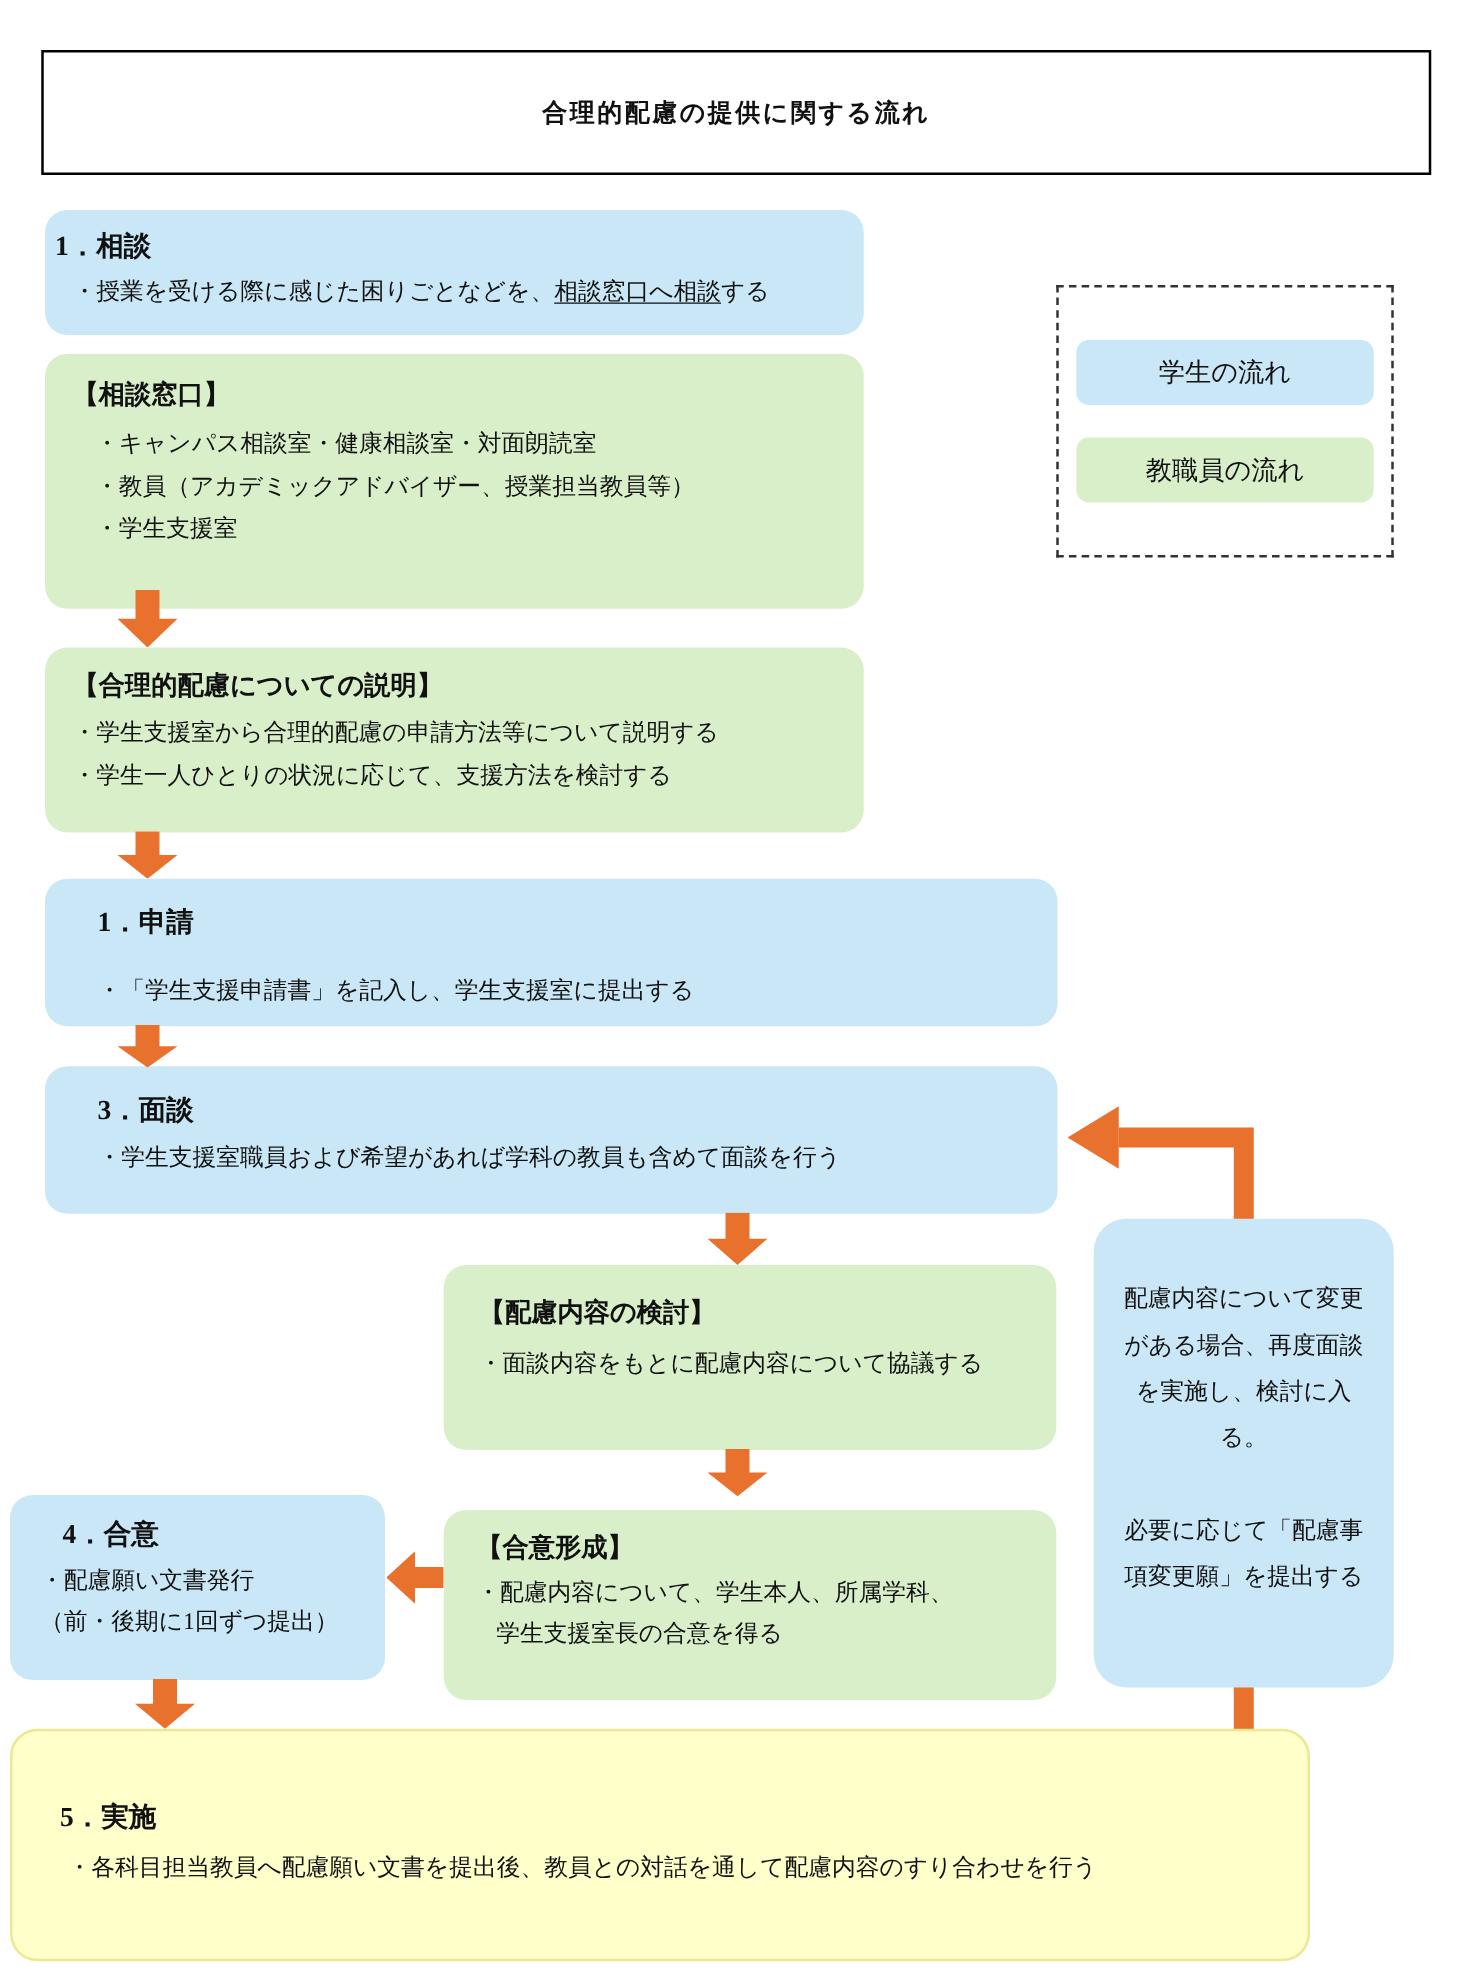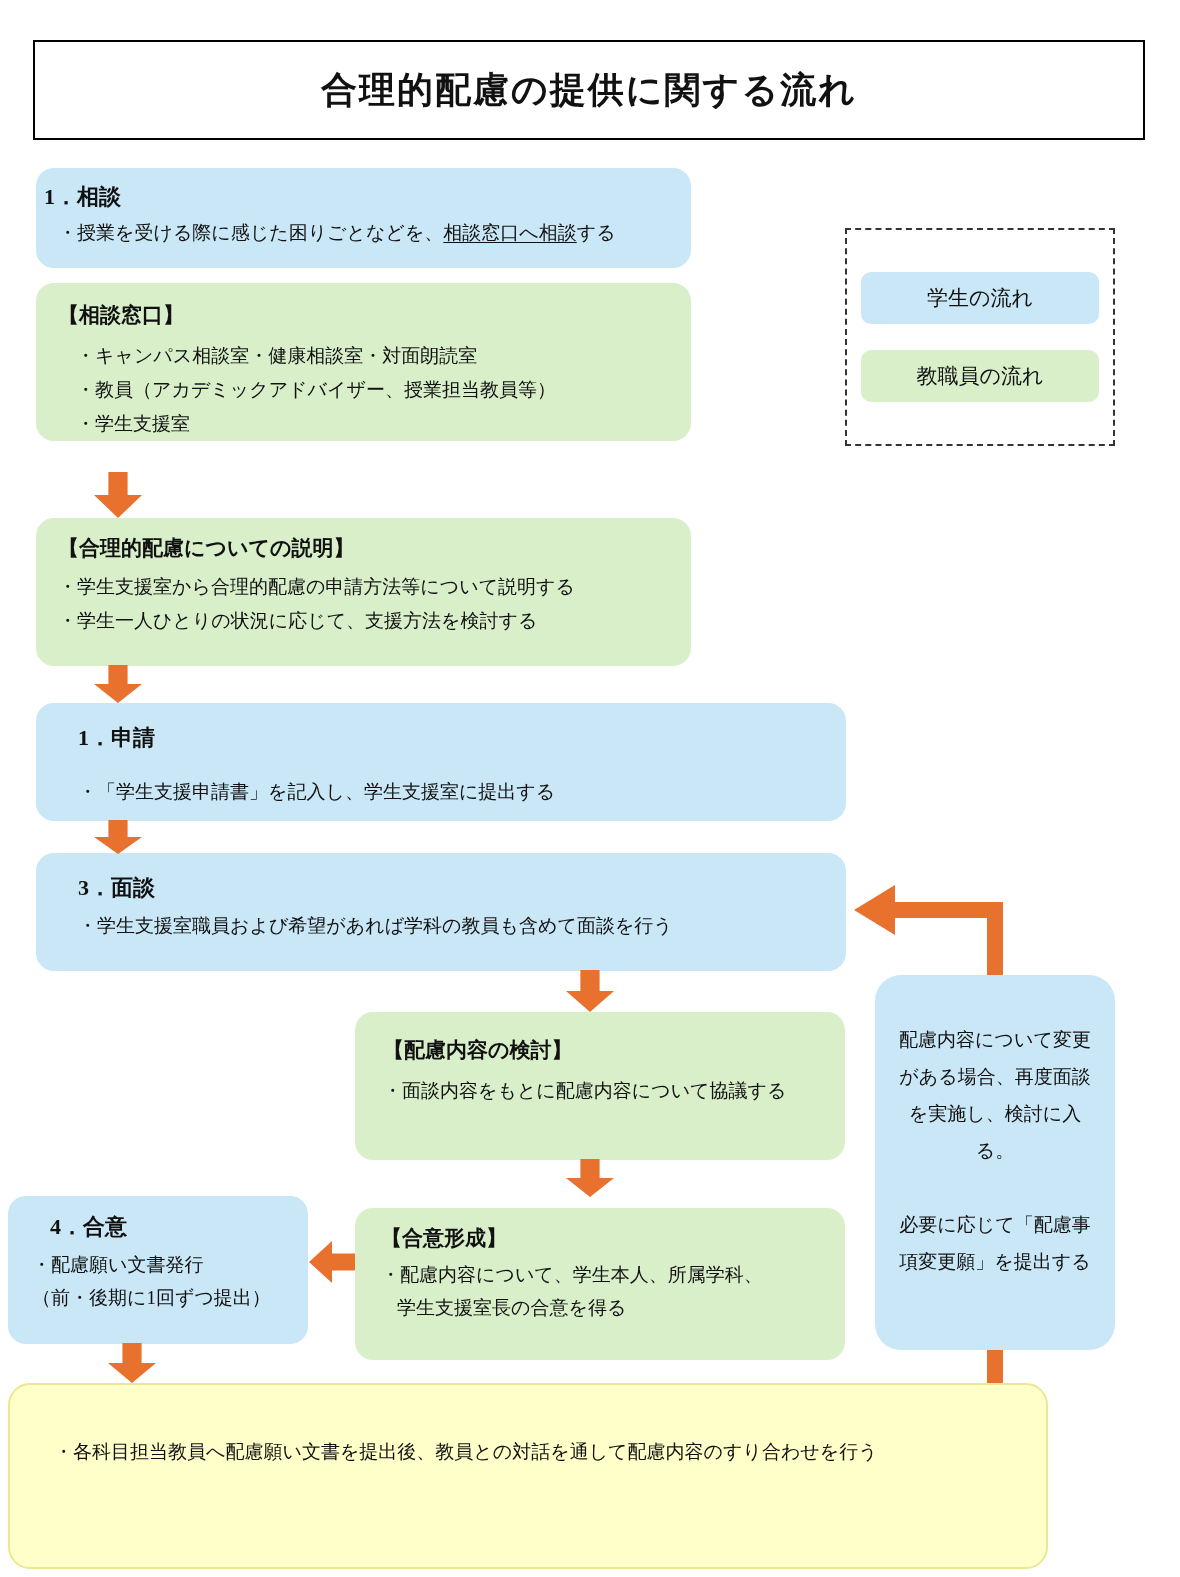--- a/index.html
+++ b/index.html
@@ -23,37 +23,37 @@
   .u { text-decoration: underline; text-underline-offset: 3px; }
 
   .arrow { background: #e8712e; z-index: 3; }
   .arrow-down { clip-path: polygon(30% 0, 70% 0, 70% 50%, 100% 50%, 50% 100%, 0 50%, 30% 50%); }
   .arrow-left { clip-path: polygon(0 50%, 50% 0, 50% 30%, 100% 30%, 100% 70%, 50% 70%, 50% 100%); }
 
   #title-box {
     left: 33px; top: 40px; width: 1112px; height: 100px;
     border: 2px solid #000; background: #fff; z-index: 2;
     display: flex; align-items: center; justify-content: center;
-    font-size: 36px; font-weight: 600; letter-spacing: 2px;
+    font-size: 20px; font-weight: 600; letter-spacing: 2px;
   }
 
   #box-consult { left: 36px; top: 168px; width: 655px; height: 100px; padding: 14px 8px; }
   #box-consult .body-text { margin-top: 8px; padding-left: 14px; }
 
   #legend-box {
     left: 845px; top: 228px; width: 270px; height: 218px;
     border: 2px dashed #333; background: #fff; z-index: 2;
     display: flex; flex-direction: column; align-items: center; justify-content: center; gap: 26px;
   }
   .legend-chip {
     width: 238px; height: 52px; border-radius: 10px;
     display: flex; align-items: center; justify-content: center; font-size: 21px;
   }
 
-  #box-contact { left: 36px; top: 283px; width: 655px; height: 158px; padding: 18px 22px; }
+  #box-contact { left: 36px; top: 283px; width: 655px; height: 204px; padding: 18px 22px; }
   #box-contact .body-text { line-height: 34px; margin-left: 18px; }
   #box-contact .bullets { margin-top: 10px; }
 
   #box-explain { left: 36px; top: 518px; width: 655px; height: 148px; padding: 16px 22px; }
   #box-explain .body-text { line-height: 34px; }
   #box-explain .bullets { margin-top: 8px; }
 
   #box-apply { left: 36px; top: 703px; width: 810px; height: 118px; padding: 20px 42px; }
   #box-apply .body-text { margin-top: 26px; }
 
@@ -67,21 +67,21 @@
   #box-forming .body-text { line-height: 33px; }
   #box-forming .bullets { margin-top: 6px; }
   #box-forming .indent { padding-left: 16px; }
 
   #box-agree { left: 8px; top: 1196px; width: 300px; height: 148px; padding: 16px 14px; }
   #box-agree .box-title { margin-left: 28px; }
   #box-agree .body-text { line-height: 33px; }
   #box-agree .bullets { margin-top: 6px; margin-left: 10px; }
 
   #box-impl { left: 8px; top: 1383px; width: 1040px; height: 186px; padding: 54px 38px 0; }
-  #box-impl .body-text { padding-left: 6px; }
+  #box-impl .body-text { margin-top: 12px; padding-left: 6px; }
 
   #side-note {
     left: 875px; top: 975px; width: 240px; height: 375px;
     padding: 46px 16px; text-align: center;
     font-size: 19px; line-height: 37px; border-radius: 26px;
   }
   #side-note .para2 { margin-top: 37px; }
 
   #arrow-1 { left: 94px;  top: 472px;  width: 48px; height: 46px; }
   #arrow-2 { left: 94px;  top: 665px;  width: 48px; height: 38px; }
@@ -181,20 +181,21 @@
     <div class="box-title">4．合意</div>
     <div class="bullets">
       <div class="body-text">・配慮願い文書発行</div>
       <div class="body-text">（前・後期に1回ずつ提出）</div>
     </div>
   </div>
 
   <div id="arrow-7" class="abs arrow arrow-down"></div>
 
   <div id="box-impl" class="abs yellow" style="z-index:2;">
+    <div class="box-title">5．実施</div>
     <div class="body-text">・各科目担当教員へ配慮願い文書を提出後、教員との対話を通して配慮内容のすり合わせを行う</div>
   </div>
 
   <div id="side-note" class="abs box blue">
     <div class="para1">配慮内容について変更がある場合、再度面談を実施し、検討に入る。</div>
     <div class="para2">必要に応じて「配慮事項変更願」を提出する</div>
   </div>
 
 </div>
 

